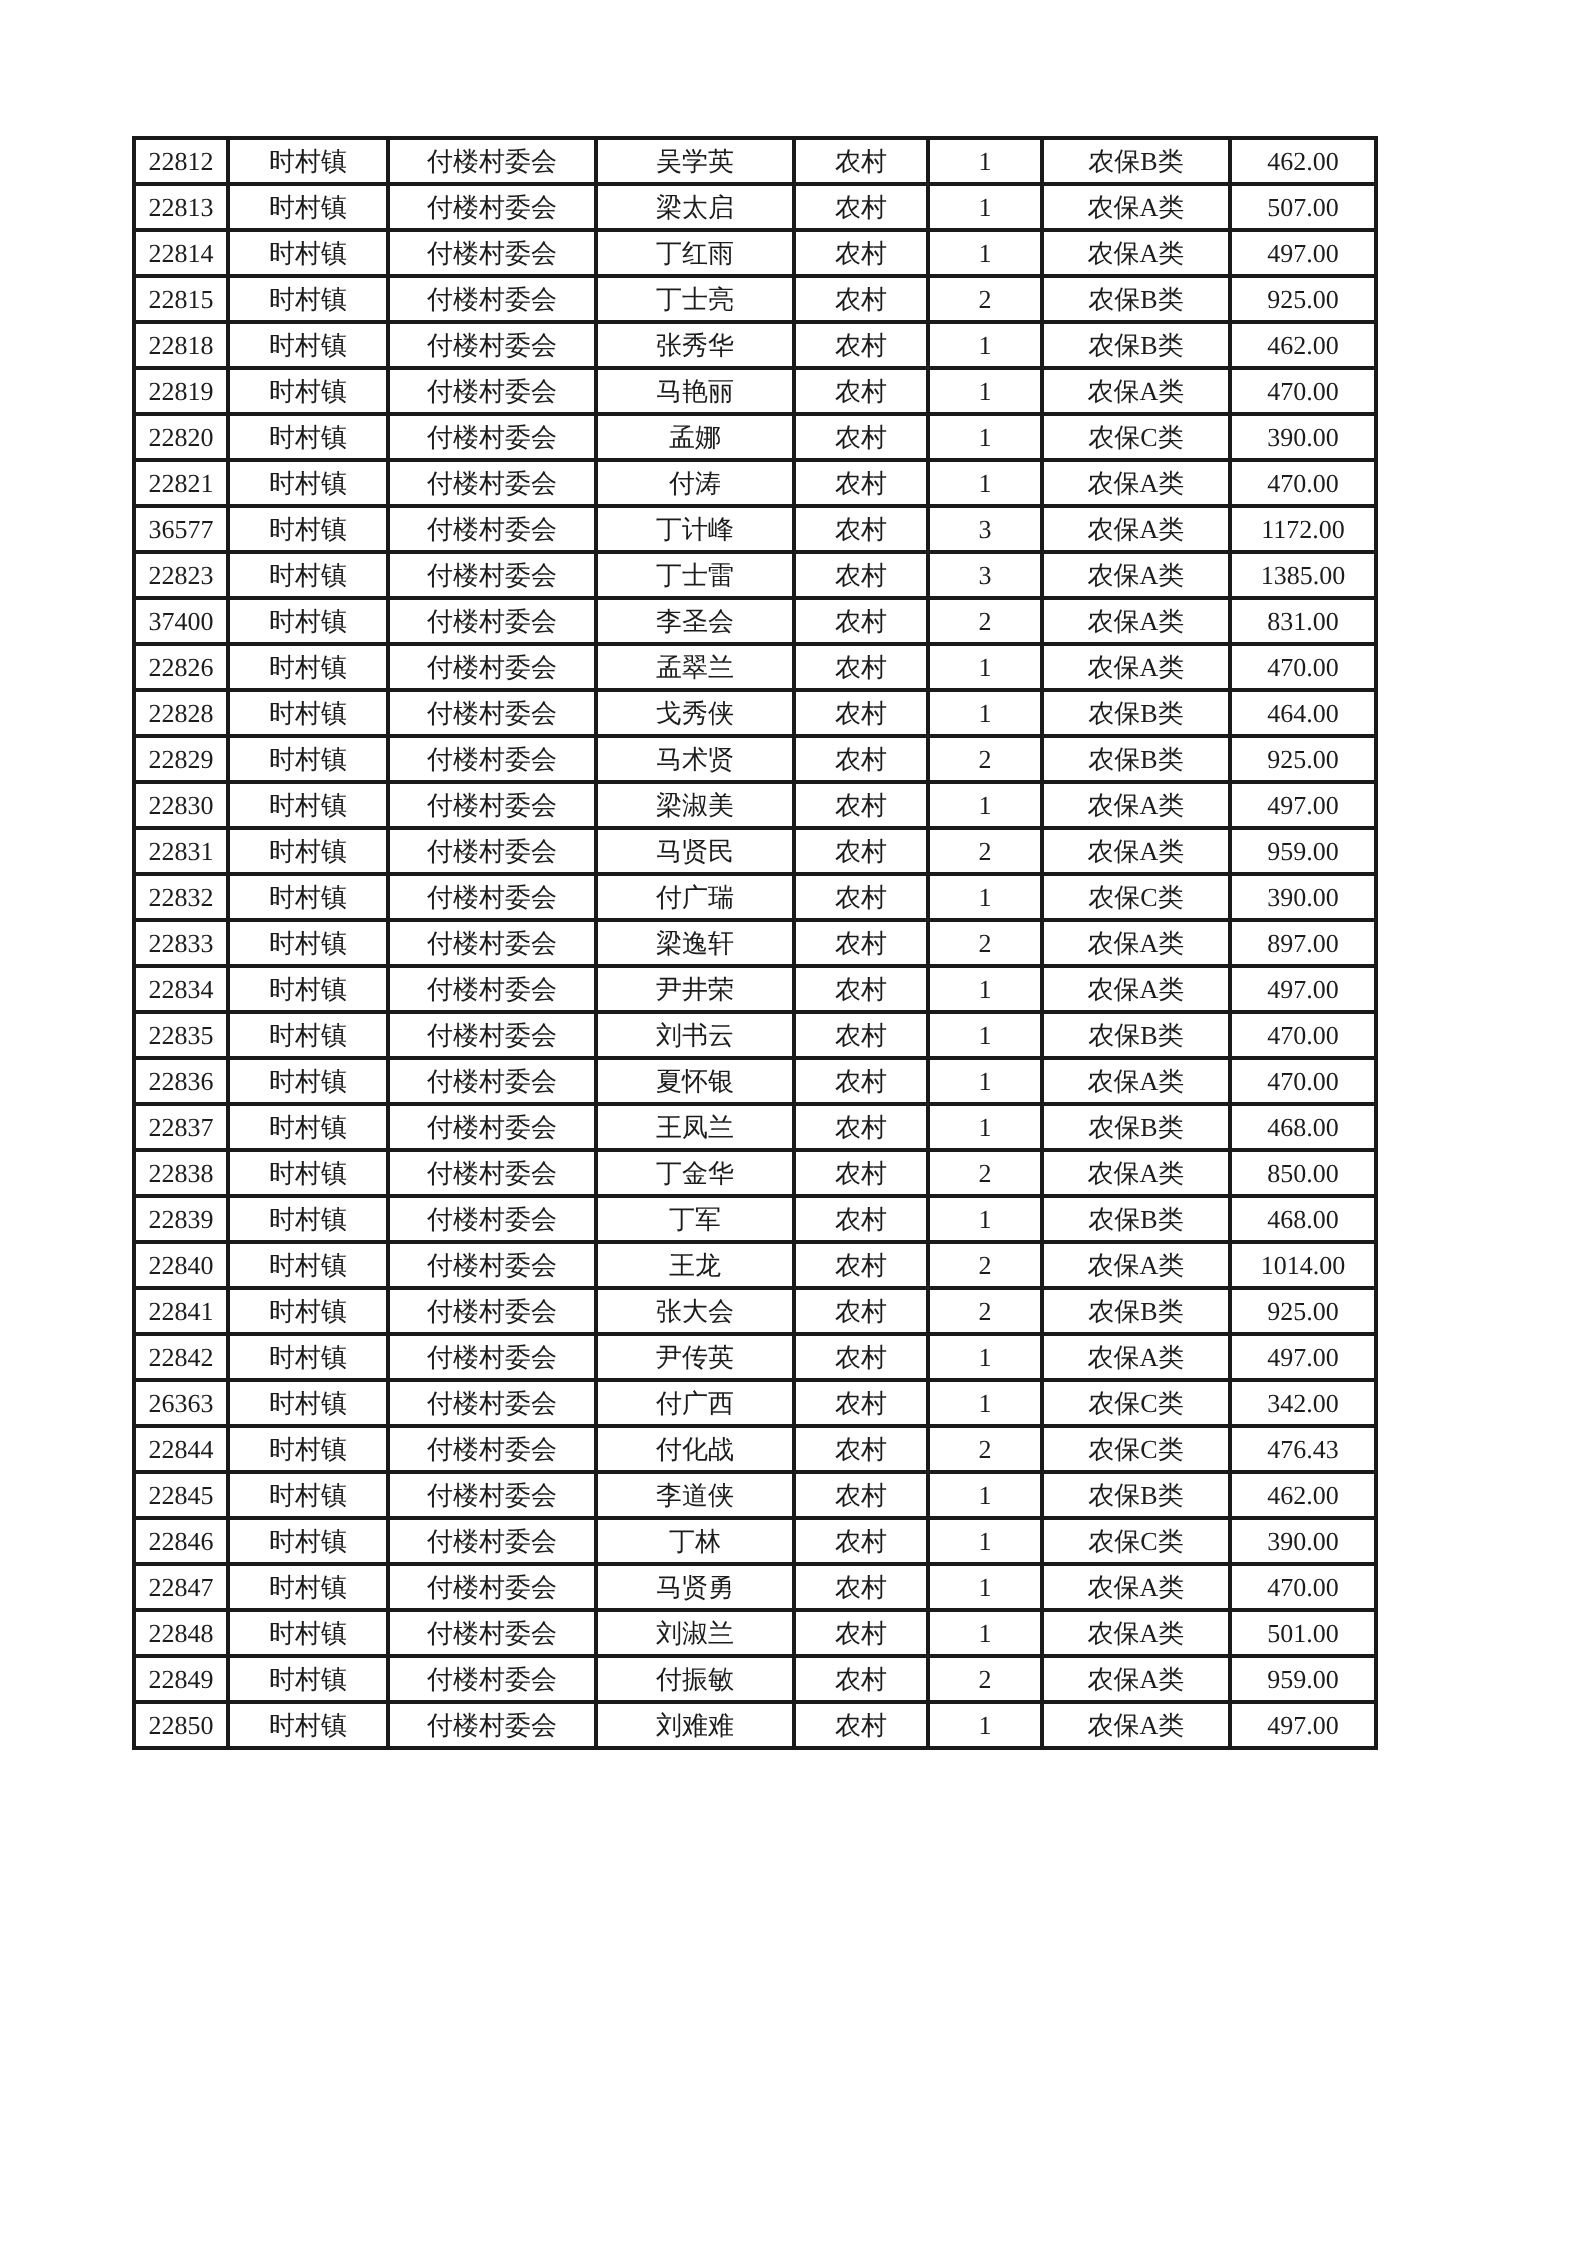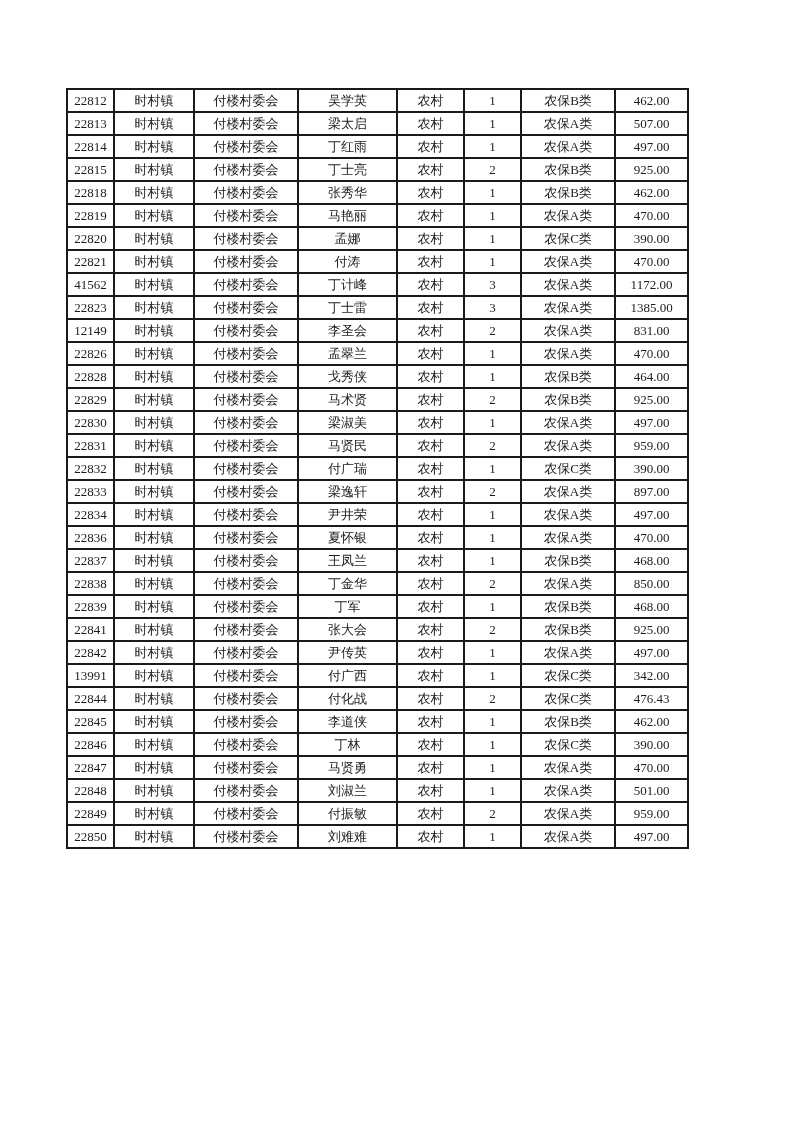--- a/index.html
+++ b/index.html
@@ -17,21 +17,21 @@
   .page {
     position: absolute;
     left: 0; top: 0;
     width: 793px;
     height: 1122px;
     background: #ffffff;
   }
   table.roster {
     position: absolute;
     left: 66px;
-    top: 88px;
+    top: 68px;
     width: 621px;
     border-collapse: collapse;
     table-layout: fixed;
   }
   table.roster td {
     border: 2px solid #1a1a1a;
     height: 21px; 
     padding: 0;
     text-align: center;
     vertical-align: middle;
@@ -140,41 +140,41 @@
           <td>22821</td>
           <td>时村镇</td>
           <td>付楼村委会</td>
           <td>付涛</td>
           <td>农村</td>
           <td>1</td>
           <td>农保A类</td>
           <td>470.00</td>
         </tr>
         <tr>
-          <td>41562</td>
+          <td>36577</td>
           <td>时村镇</td>
           <td>付楼村委会</td>
           <td>丁计峰</td>
           <td>农村</td>
           <td>3</td>
           <td>农保A类</td>
           <td>1172.00</td>
         </tr>
         <tr>
           <td>22823</td>
           <td>时村镇</td>
           <td>付楼村委会</td>
           <td>丁士雷</td>
           <td>农村</td>
           <td>3</td>
           <td>农保A类</td>
           <td>1385.00</td>
         </tr>
         <tr>
-          <td>12149</td>
+          <td>37400</td>
           <td>时村镇</td>
           <td>付楼村委会</td>
           <td>李圣会</td>
           <td>农村</td>
           <td>2</td>
           <td>农保A类</td>
           <td>831.00</td>
         </tr>
         <tr>
           <td>22826</td>
@@ -250,20 +250,30 @@
           <td>22834</td>
           <td>时村镇</td>
           <td>付楼村委会</td>
           <td>尹井荣</td>
           <td>农村</td>
           <td>1</td>
           <td>农保A类</td>
           <td>497.00</td>
         </tr>
         <tr>
+          <td>22835</td>
+          <td>时村镇</td>
+          <td>付楼村委会</td>
+          <td>刘书云</td>
+          <td>农村</td>
+          <td>1</td>
+          <td>农保B类</td>
+          <td>470.00</td>
+        </tr>
+        <tr>
           <td>22836</td>
           <td>时村镇</td>
           <td>付楼村委会</td>
           <td>夏怀银</td>
           <td>农村</td>
           <td>1</td>
           <td>农保A类</td>
           <td>470.00</td>
         </tr>
         <tr>
@@ -290,41 +300,51 @@
           <td>22839</td>
           <td>时村镇</td>
           <td>付楼村委会</td>
           <td>丁军</td>
           <td>农村</td>
           <td>1</td>
           <td>农保B类</td>
           <td>468.00</td>
         </tr>
         <tr>
+          <td>22840</td>
+          <td>时村镇</td>
+          <td>付楼村委会</td>
+          <td>王龙</td>
+          <td>农村</td>
+          <td>2</td>
+          <td>农保A类</td>
+          <td>1014.00</td>
+        </tr>
+        <tr>
           <td>22841</td>
           <td>时村镇</td>
           <td>付楼村委会</td>
           <td>张大会</td>
           <td>农村</td>
           <td>2</td>
           <td>农保B类</td>
           <td>925.00</td>
         </tr>
         <tr>
           <td>22842</td>
           <td>时村镇</td>
           <td>付楼村委会</td>
           <td>尹传英</td>
           <td>农村</td>
           <td>1</td>
           <td>农保A类</td>
           <td>497.00</td>
         </tr>
         <tr>
-          <td>13991</td>
+          <td>26363</td>
           <td>时村镇</td>
           <td>付楼村委会</td>
           <td>付广西</td>
           <td>农村</td>
           <td>1</td>
           <td>农保C类</td>
           <td>342.00</td>
         </tr>
         <tr>
           <td>22844</td>

